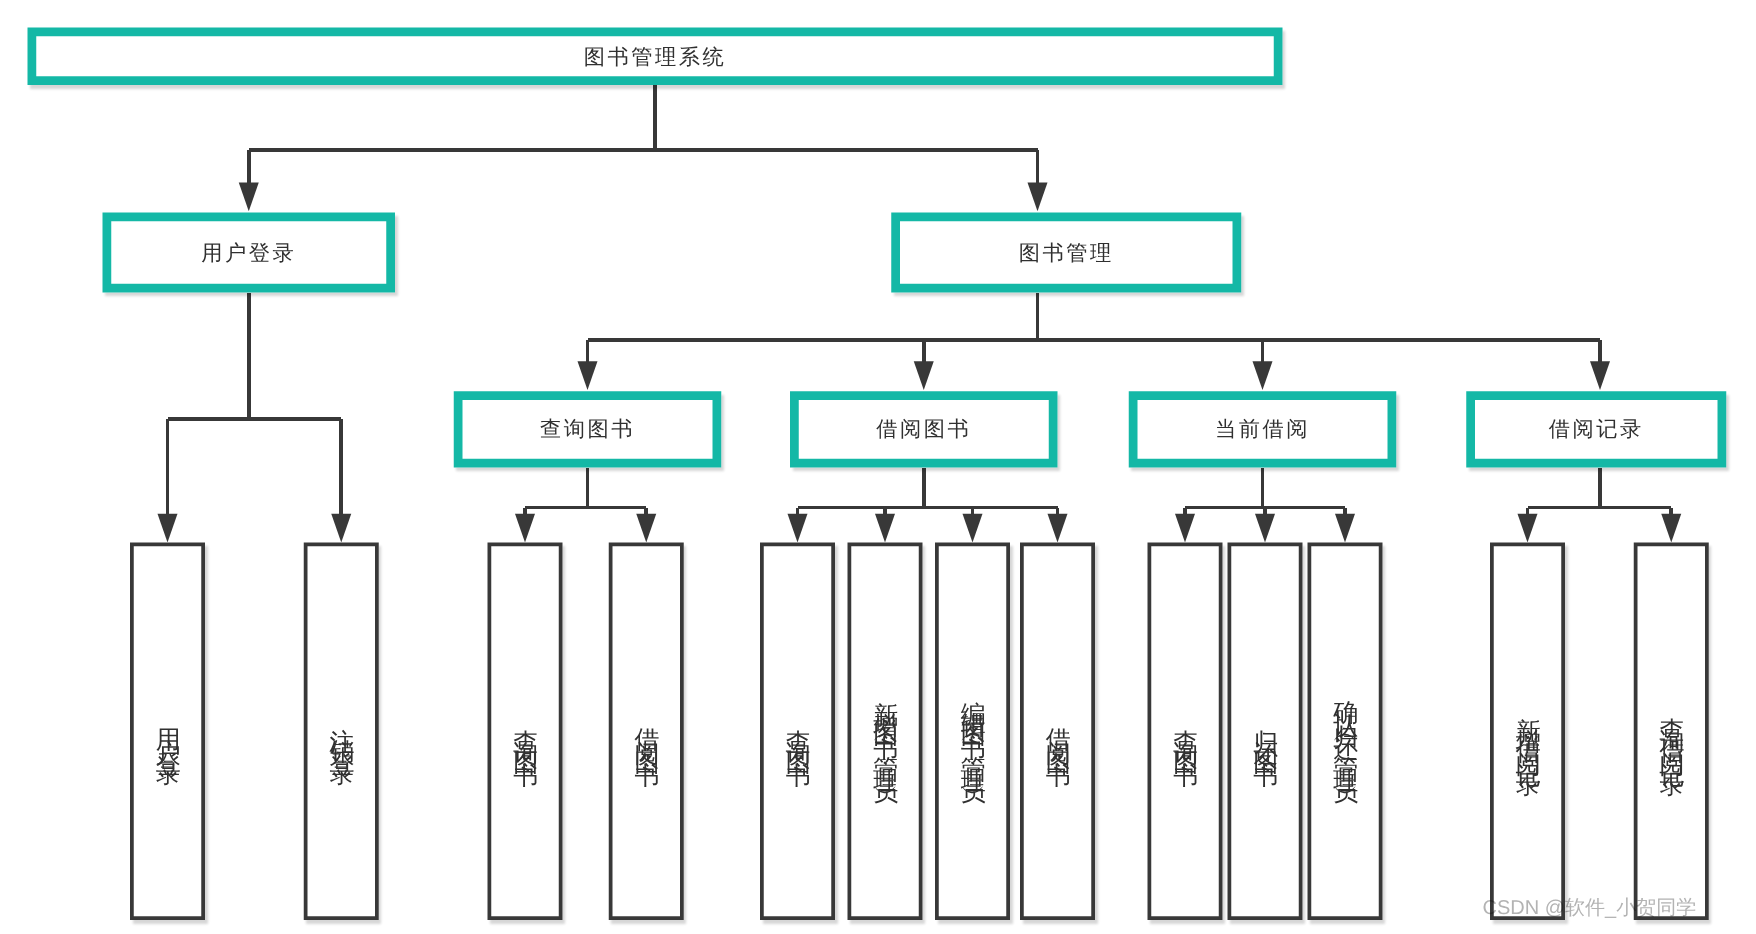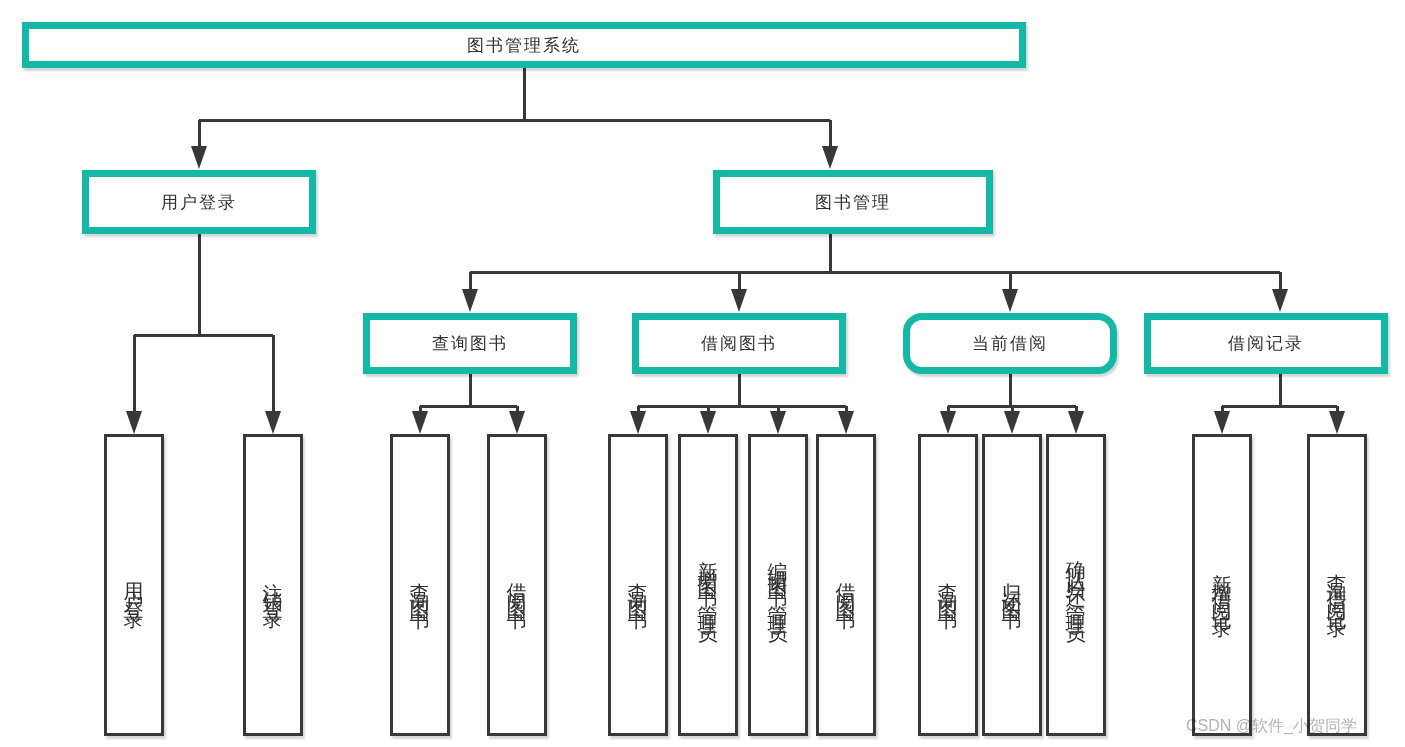--- a/index.html
+++ b/index.html
@@ -35,22 +35,22 @@
     letter-spacing: 2px;
     white-space: nowrap;
   }
   .root-box  { left: 22px;  top: 22px;  width: 1004px; height: 46px; }
   .lvl2      { height: 64px; top: 170px; }
   .lvl3      { height: 61px; top: 313px; }
   .b-userlogin { left: 82px;  width: 234px; }
   .b-bookmgmt  { left: 713px; width: 280px; }
   .b-newrec    { left: 363px;  width: 214px; }
   .b-borrow    { left: 632px;  width: 214px; }
-  .b-current   { left: 903px;  width: 214px; border-radius: 19px; }
-  .b-records   { left: 1144px; width: 244px; }
+  .b-current   { left: 903px;  width: 214px; }
+  .b-records   { left: 1173px; width: 208px; }
   .leaf {
     position: absolute;
     top: 434px;
     width: 60px;
     height: 302px;
     background: #ffffff;
     border: 3px solid #383838;
     box-shadow: 2px 3px 2px rgba(0,0,0,0.16);
     display: flex;
     align-items: center;

